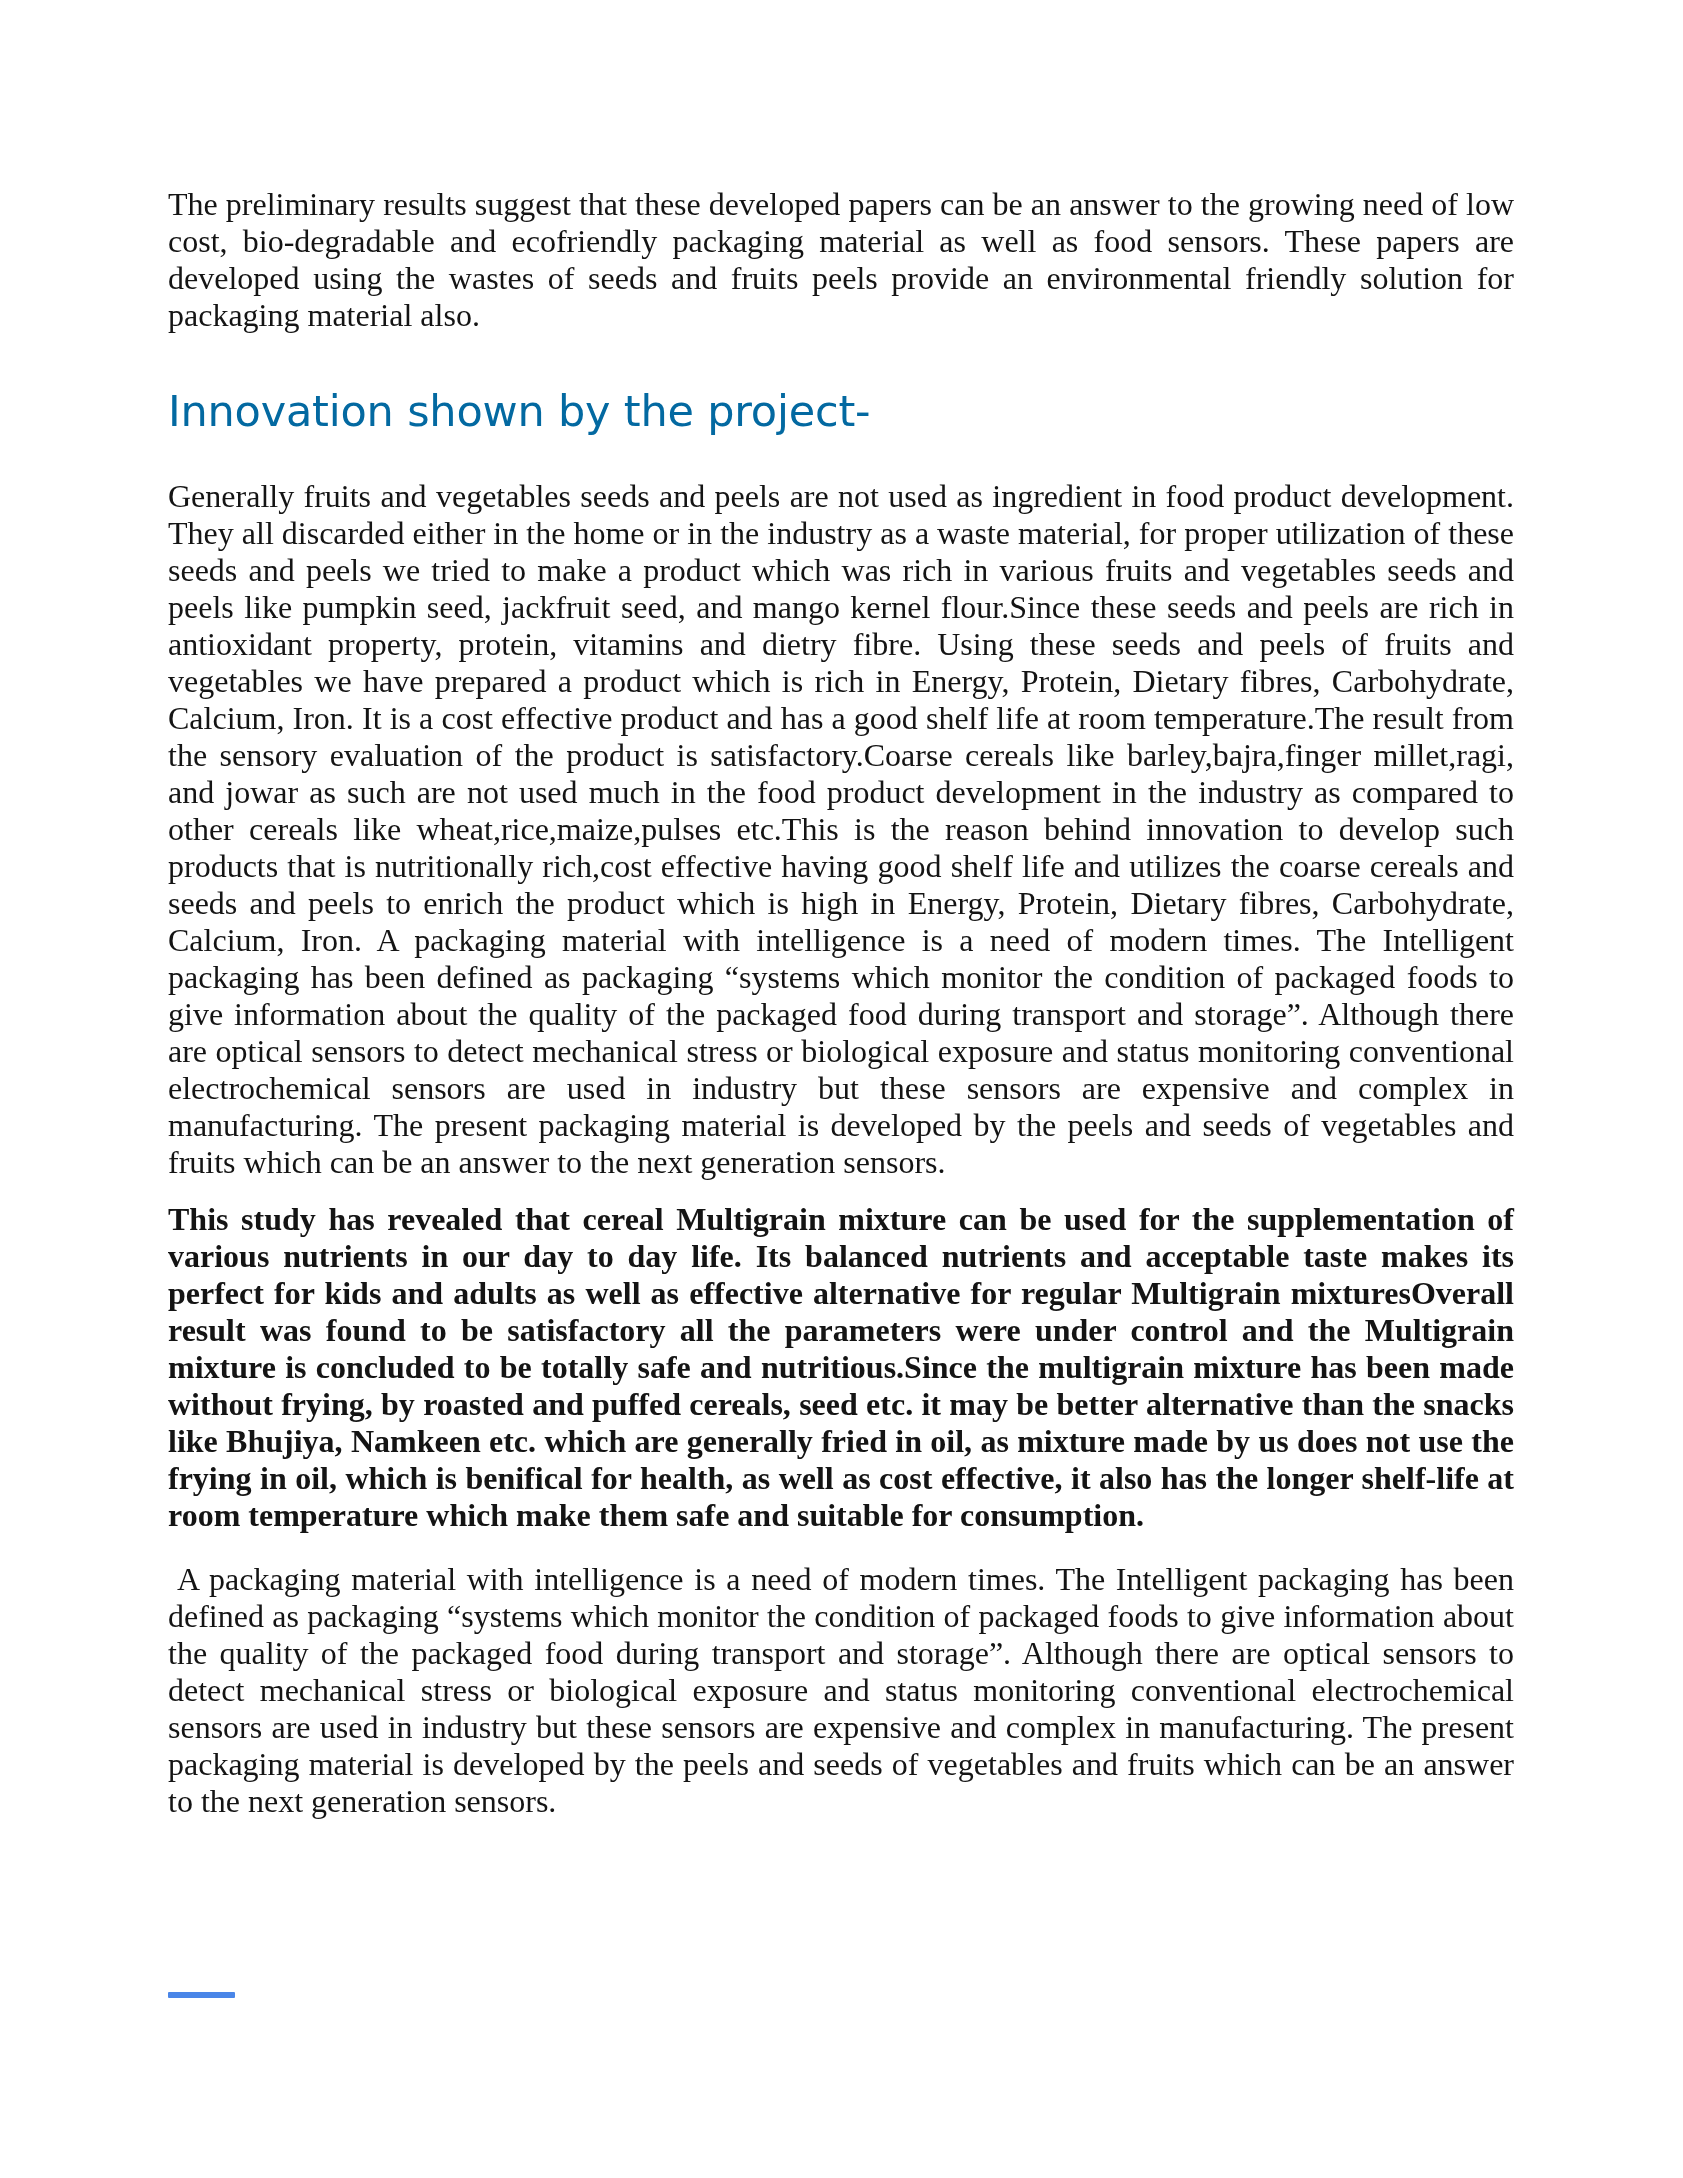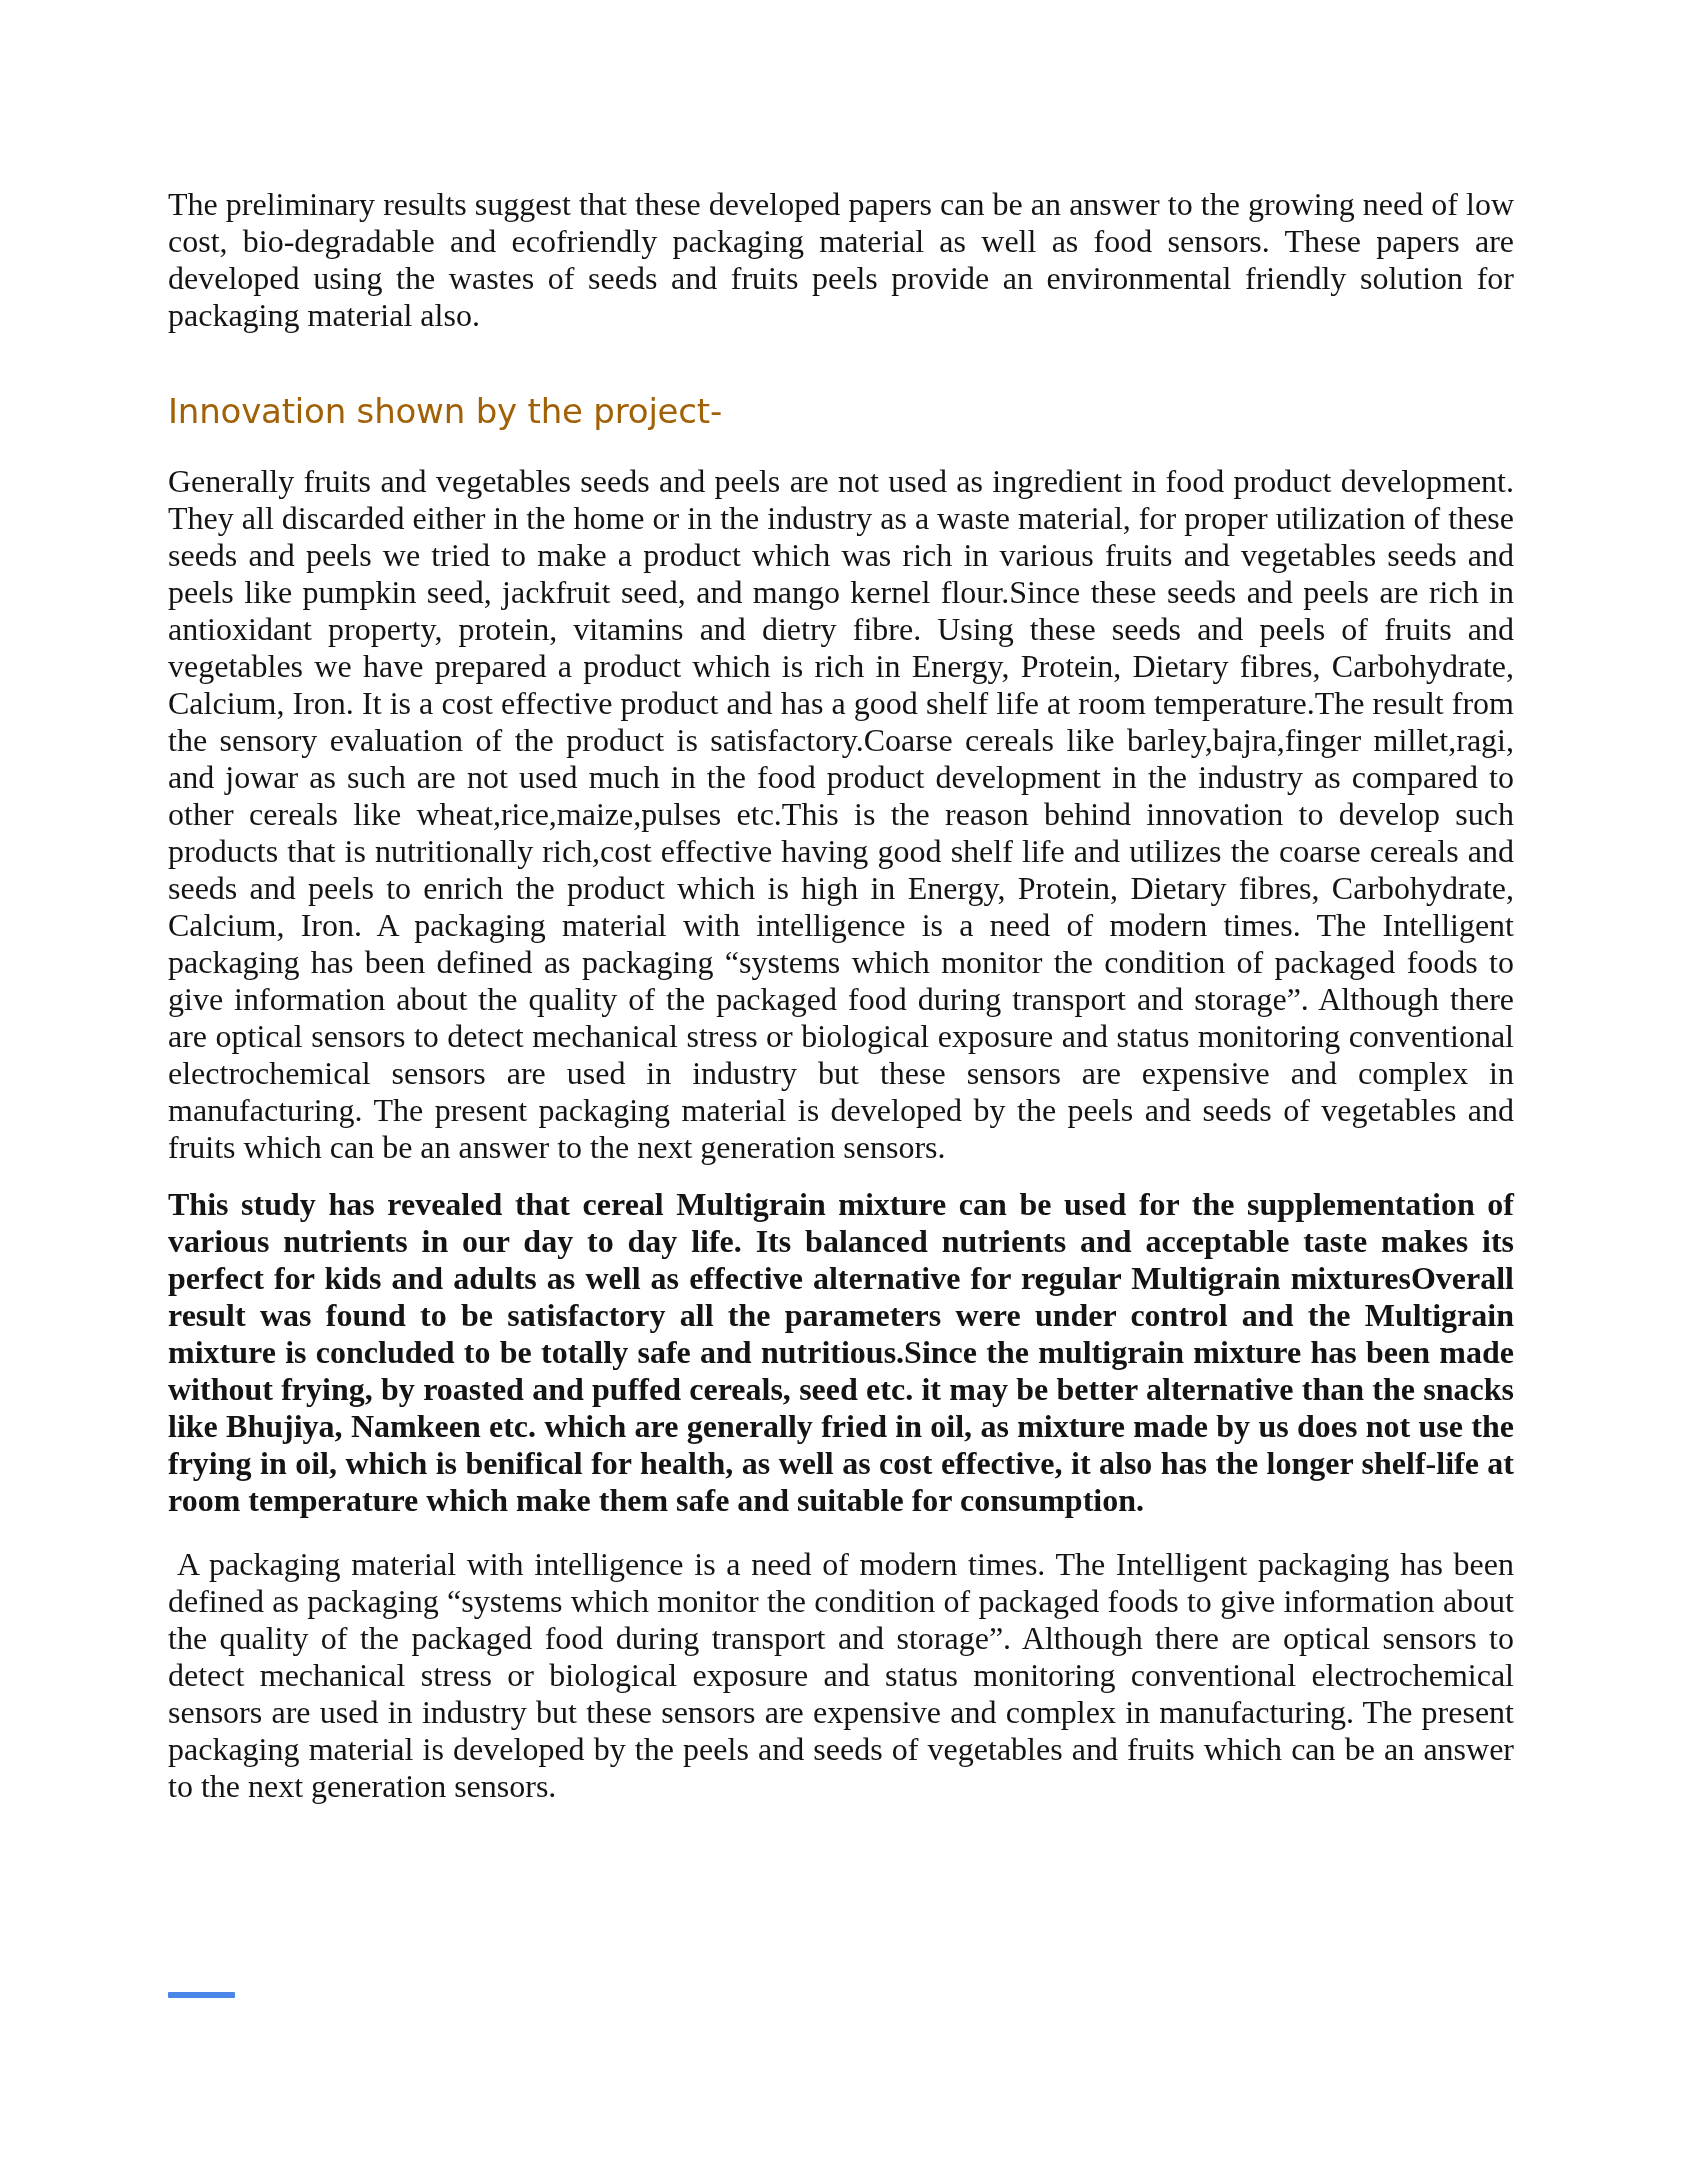--- a/index.html
+++ b/index.html
@@ -22,29 +22,29 @@
   }
   .body-para {
     font-family: "Liberation Serif", serif;
     font-size: 32px;
     line-height: 37px;
     text-align: justify;
     color: #141414;
     margin: 0;
   }
   .para-intro      { margin-top: 186px; }
-  .para-innovation { margin-top: 29px; }
+  .para-innovation { margin-top: 44px; }
   .para-conclusion { margin-top: 20px; font-weight: bold; }
   .para-packaging  { margin-top: 27px; text-indent: 9px; }
   .doc-heading {
     font-family: "DejaVu Sans", "Liberation Sans", sans-serif;
-    font-size: 34px;
+    font-size: 43px;
     font-weight: 400;
     line-height: 46px;
-    color: #a16207;
+    color: #0369a1;
     margin: 0;
     letter-spacing: -0.2px;
     text-align: left;
   }
   .heading-innovation { margin-top: 54px; }
   .heading-conclusion { margin-top: 24px; }
   .footer-link-bar {
     position: absolute;
     left: 168px;
     bottom: 6px;

